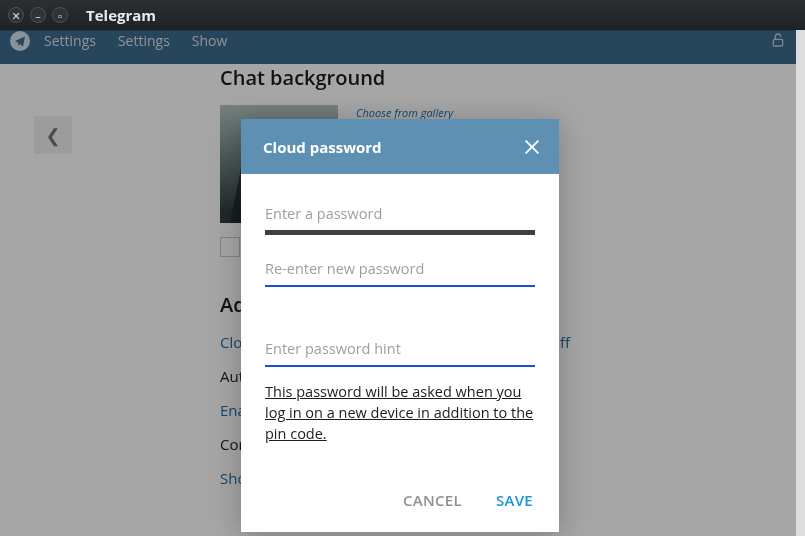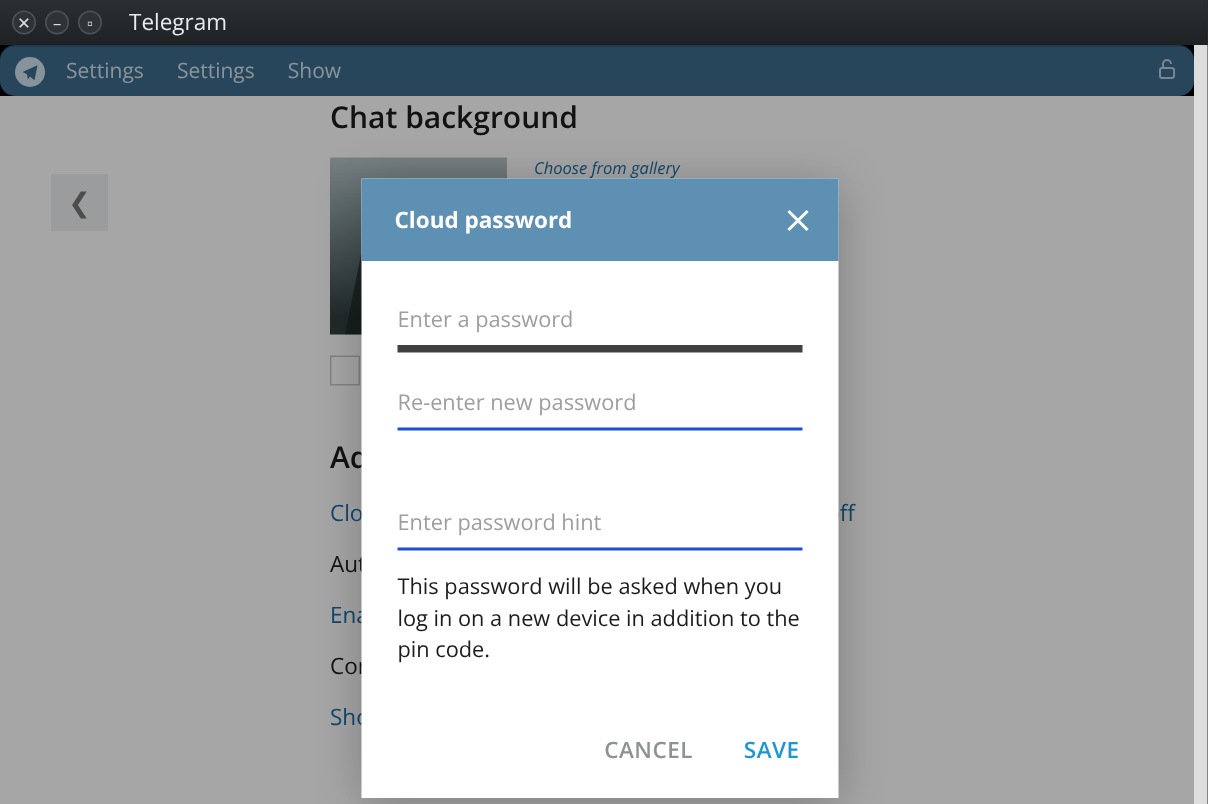--- a/index.html
+++ b/index.html
@@ -13,30 +13,29 @@
     align-items: center;
     padding: 0 8px;
     gap: 6px;
   }
   .tb-btn {
     width: 16px; height: 16px; border-radius: 50%;
     background: #2f3336; color: #dcdfe2;
     display: flex; align-items: center; justify-content: center;
     font-size: 11px; border: 1px solid #4d5256;
   }
-  .tb-title { margin-left: 12px; color: #e8eaec; font-weight: 400; font-size: 15px; }
+  .tb-title { margin-left: 12px; color: #e8eaec; font-weight: 700; font-size: 15px; }
 
   
   .menubar {
     height: 34px;
     background: #3d6a8d;
     border-top: 1px solid #295577;
-    display: flex; align-items: center; padding: 0 10px;
+    display: flex; align-items: flex-start; padding: 0 10px;
     color: #d6e2ea;
-    border-radius: 10px;
   }
   .menubar .app-icon {
     width: 20px; height: 20px; border-radius: 50%;
     background: #cfe2ef; display: flex; align-items: center; justify-content: center;
     margin-right: 14px;
   }
   .menubar .menu-item { margin-right: 22px; font-size: 14px; cursor: pointer; }
   .menubar .spacer { flex: 1; }
   .lock-icon { opacity: 0.85; }
 
@@ -126,21 +125,21 @@
     width: 100%; border: none; border-bottom: 2px solid #1d4ed8;
     font-size: 14.5px; padding: 8px 0 7px 0; outline: none;
     font-family: inherit;
     color: #222;
   }
   .dlg-input::placeholder { color: #9c9f9f; }
   .dlg-input.focused { border-bottom: 5px solid #404040; }
   .dlg-gap-sm { height: 16px; }
   .dlg-gap-md { height: 44px; }
   .dlg-help {
-    font-size: 14.5px; color: #1d1d1d; line-height: 1.45; margin-top: 14px; margin-bottom: 18px;
+    font-size: 14.5px; color: #1d1d1d; line-height: 1.45; margin-top: 14px; margin-bottom: 18px; text-decoration: underline;
   }
   .dlg-footer {
     display: flex; justify-content: flex-end; gap: 34px;
     padding: 18px 26px 22px 0;
   }
   .dlg-btn { font-weight: 600; font-size: 15px; cursor: pointer; letter-spacing: .3px;}
   .dlg-btn.cancel { color: #8d9295; }
   .dlg-btn.save   { color: #1c96d6; }
 
   

